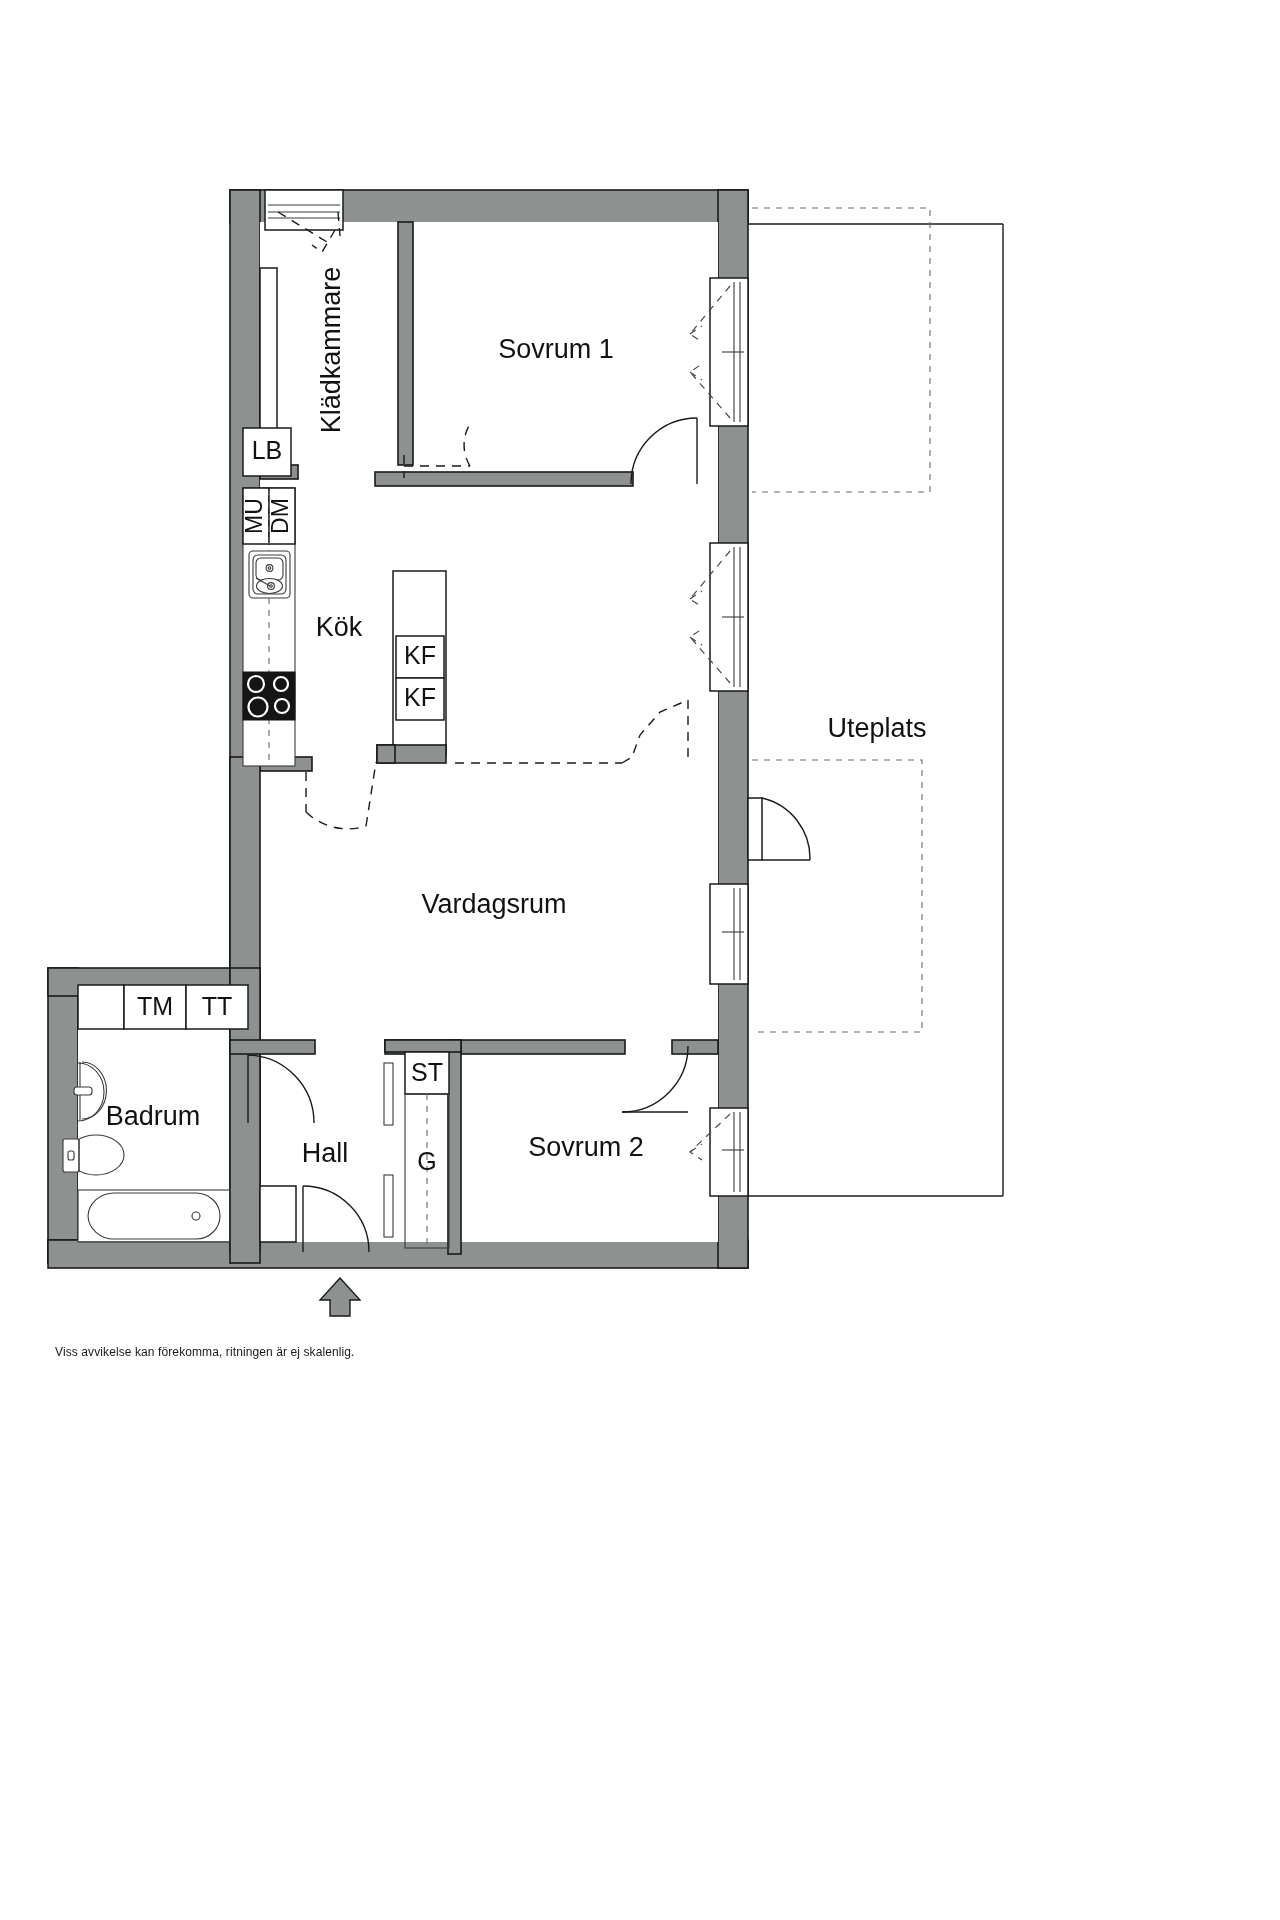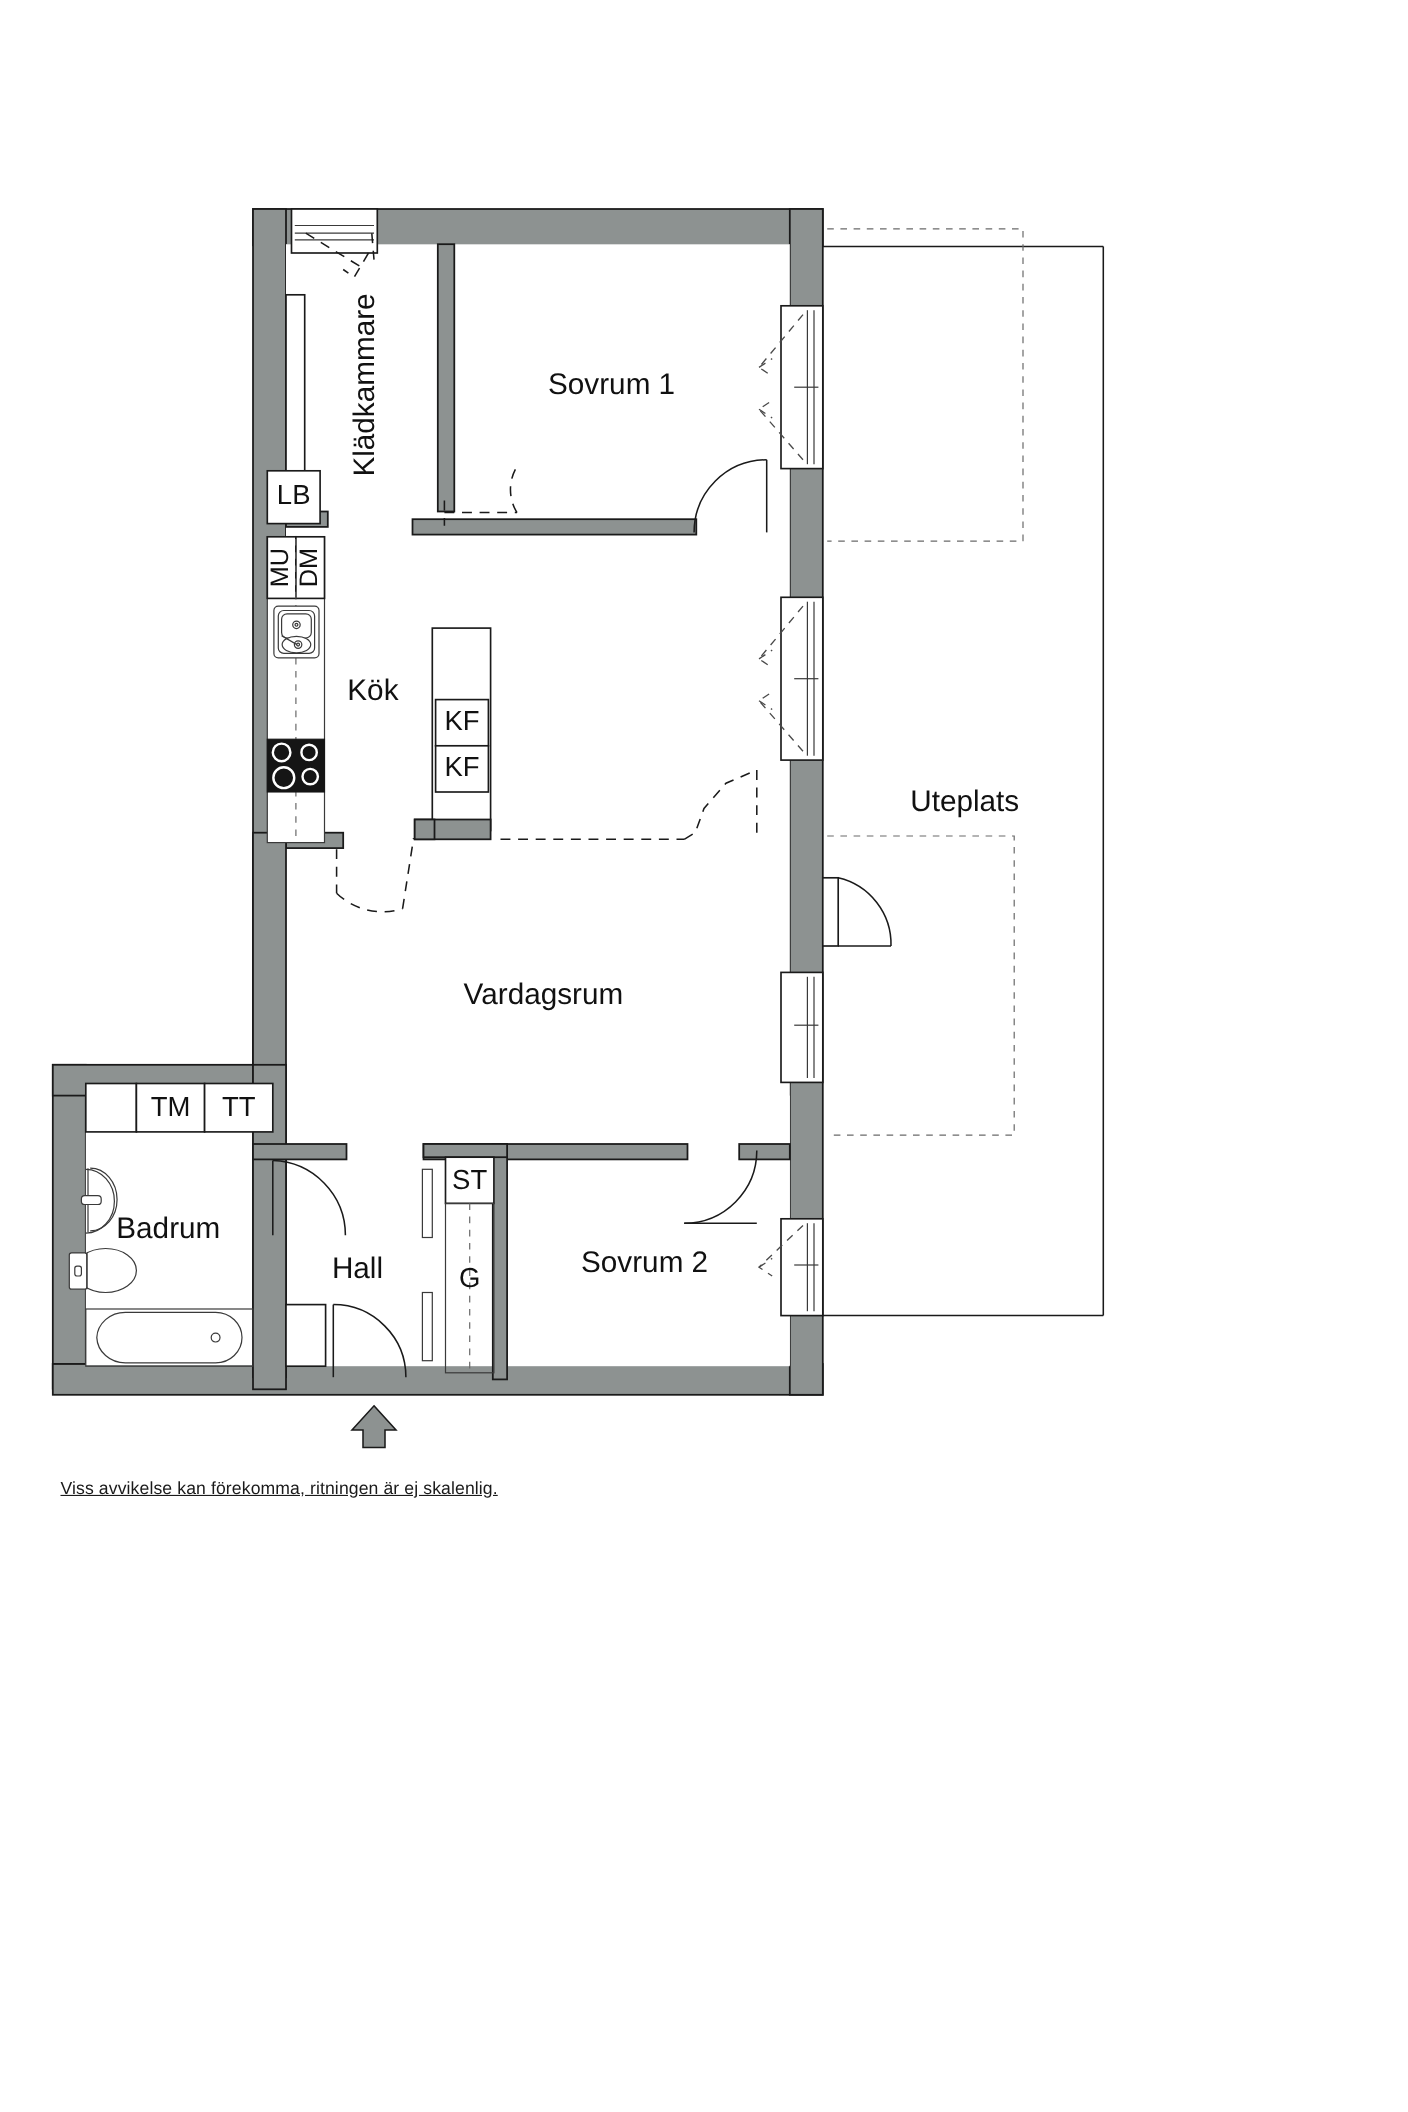--- a/index.html
+++ b/index.html
@@ -57,25 +57,24 @@
     font-size: 23px;
     fill: #111111;
     text-anchor: middle;
     dominant-baseline: middle;
   }
   .caption {
     position: absolute;
     left: 55px;
     top: 1345px;
     font-family: "Liberation Sans", sans-serif;
-    font-size: 16px;
+    font-size: 12px;
     color: #1a1a1a;
     letter-spacing: 0.1px;
     white-space: nowrap;
-    text-decoration: underline;
   }
 </style>
 </head>
 <body>
 
 <div id="plan-wrap">
 <svg class="floorplan" viewBox="0 0 1280 1920" xmlns="http://www.w3.org/2000/svg">
 
   <rect x="0" y="0" width="1280" height="1920" fill="#ffffff"></rect>
 

